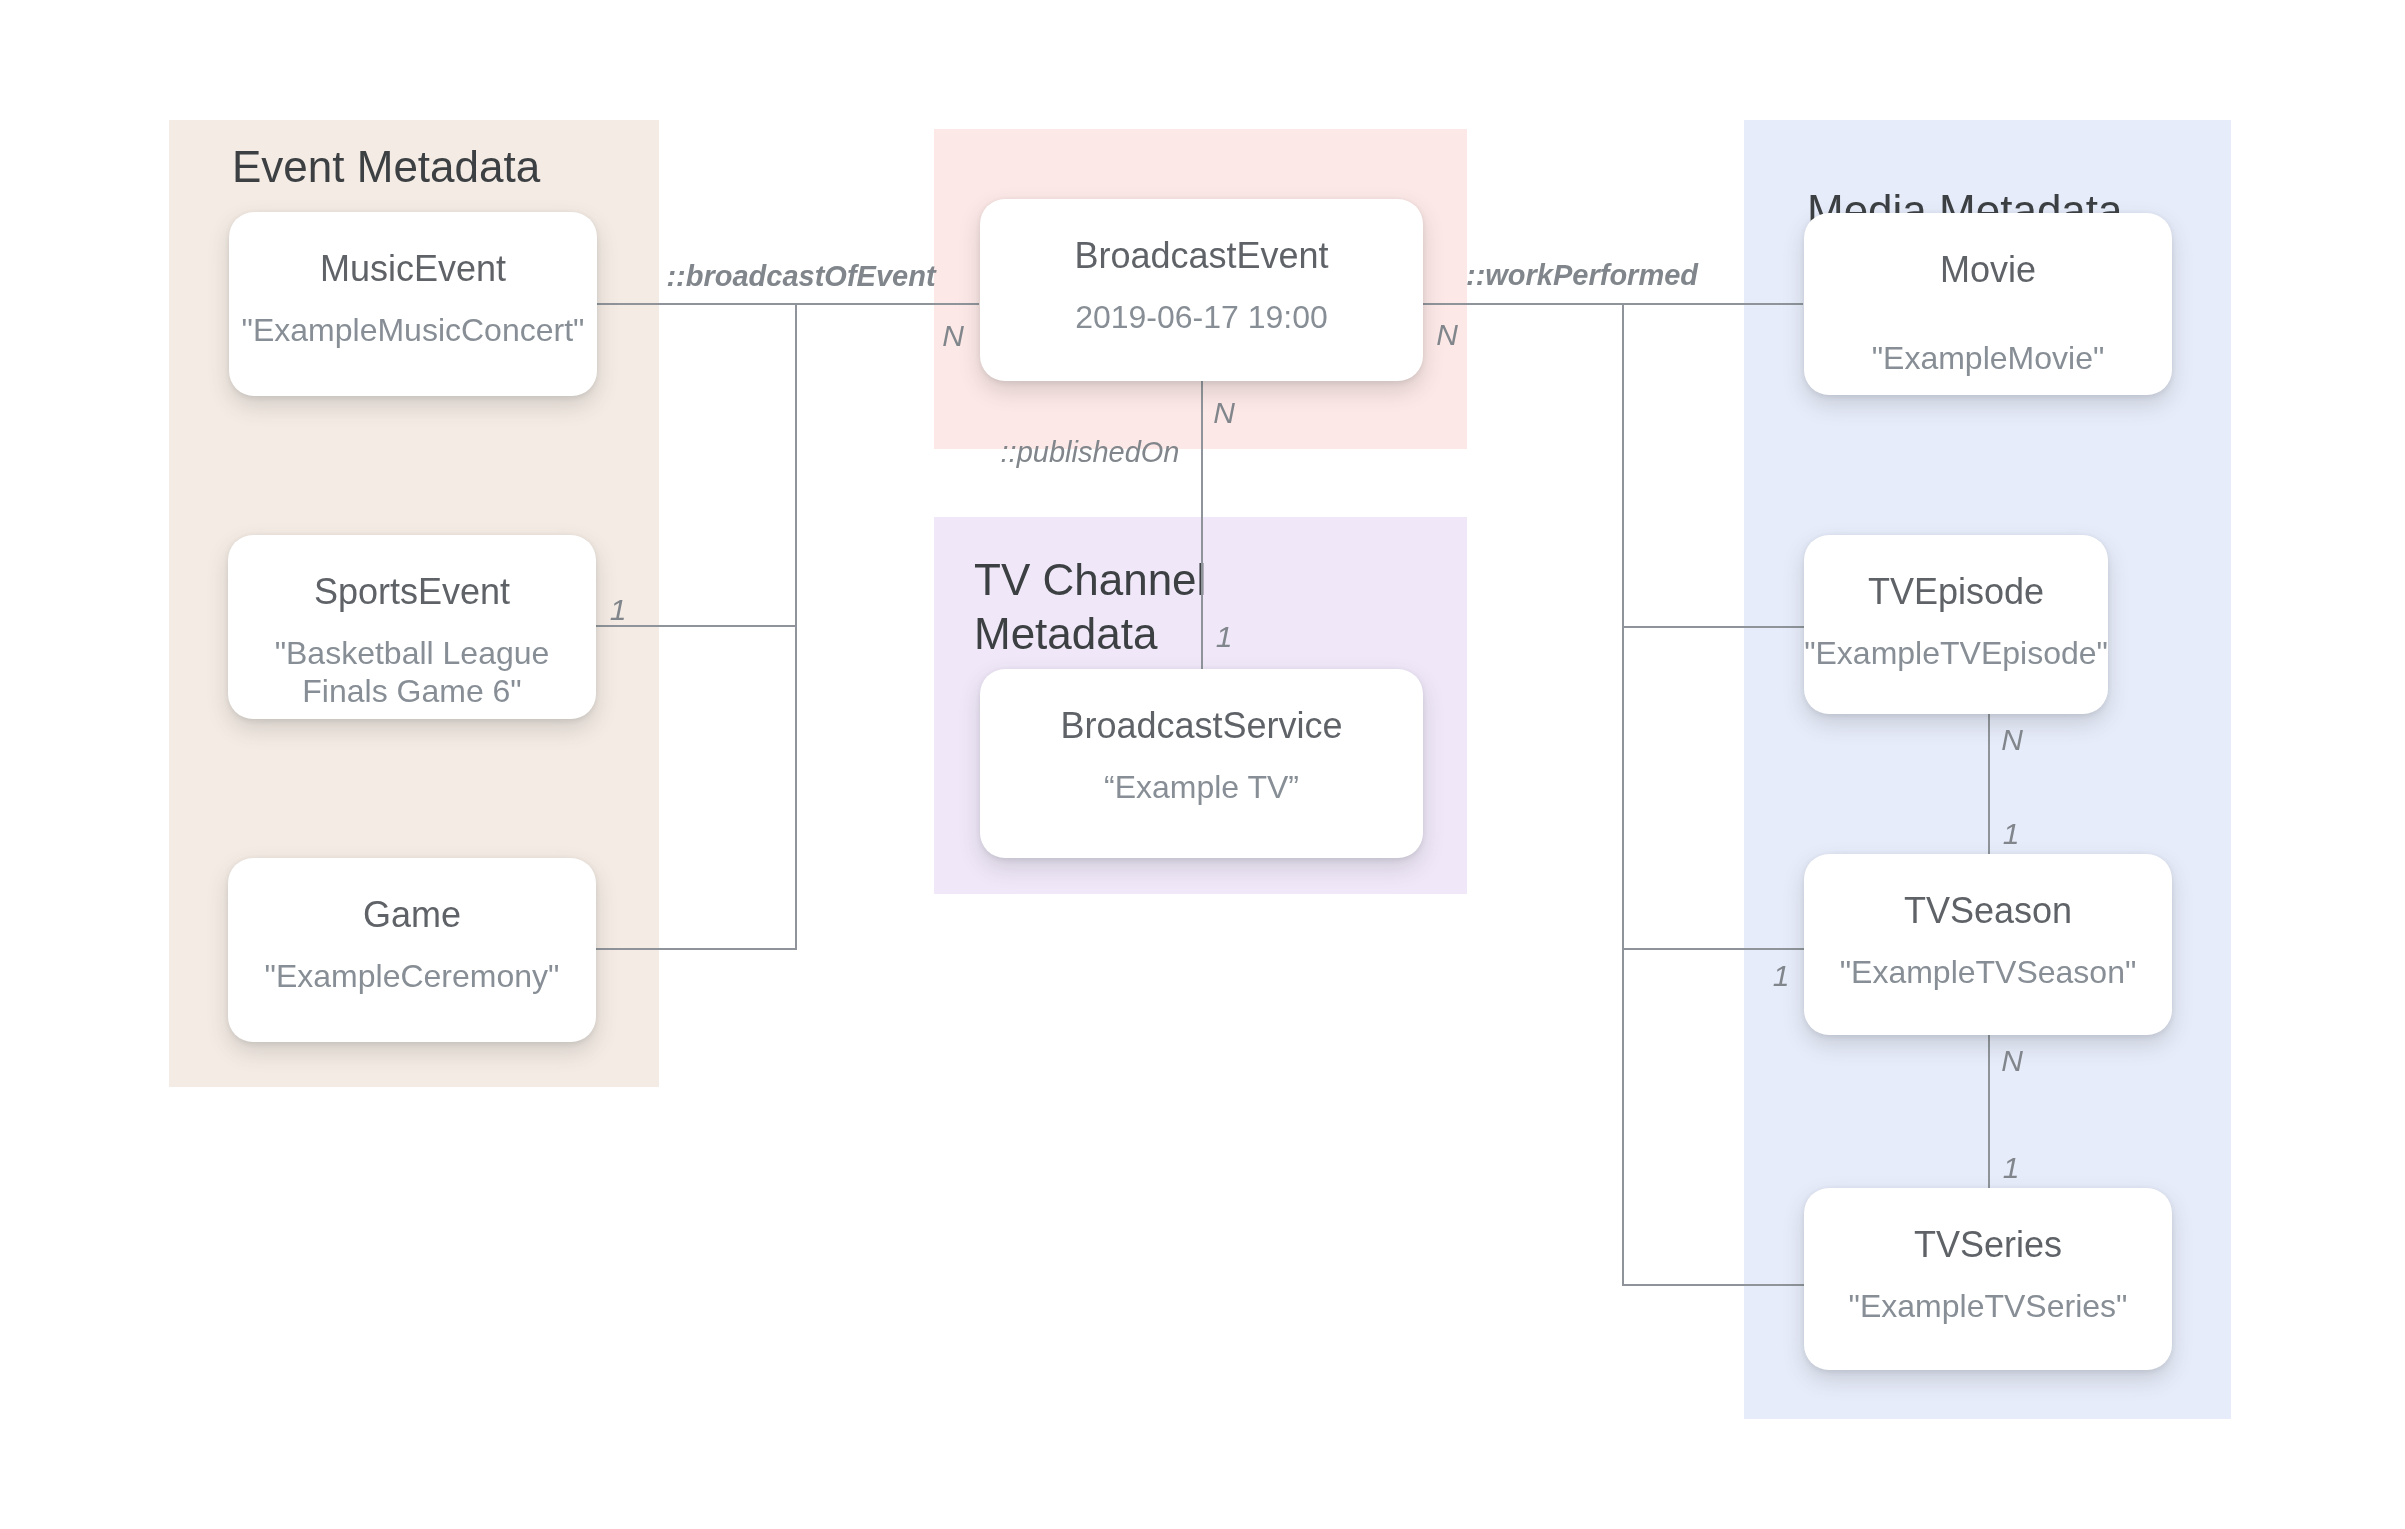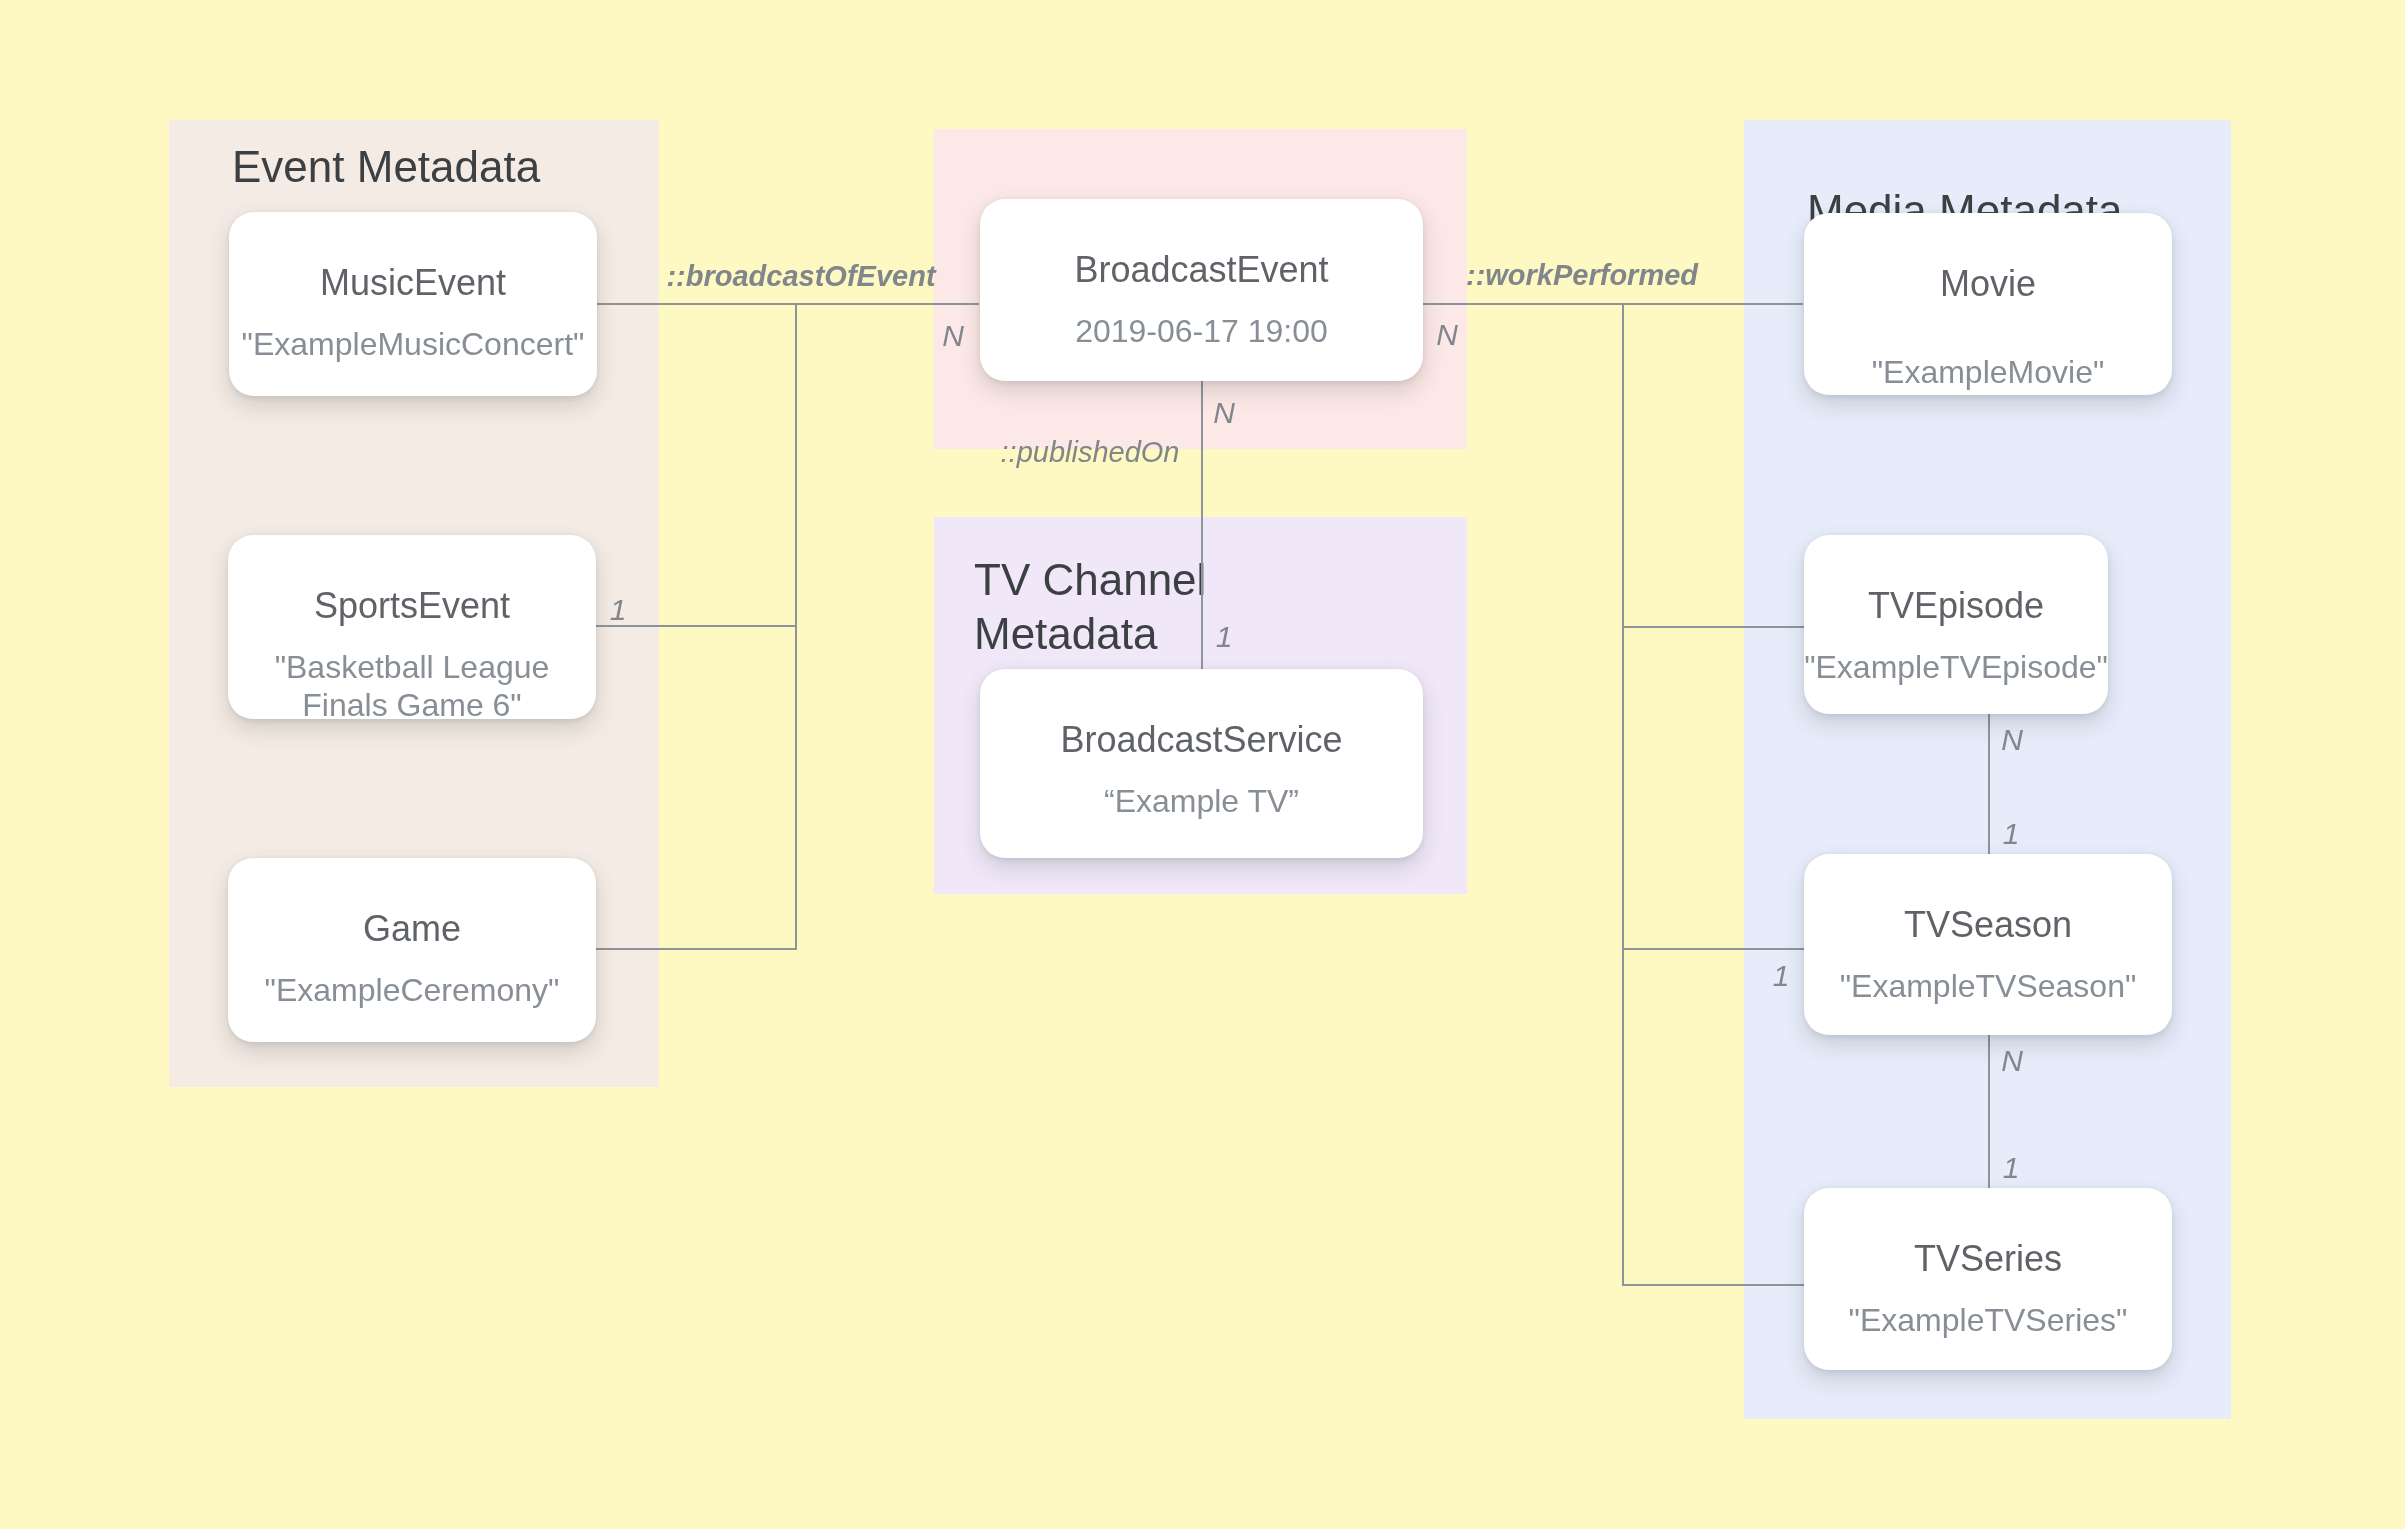--- a/index.html
+++ b/index.html
@@ -1,33 +1,33 @@
 <!DOCTYPE html>
 <html><head>
 <meta charset="utf-8">
 <style>
   html,body{margin:0;padding:0;background:#000;}
   .stage{
     position:relative;
     width:2405px;height:1529px;
-    background:#fef9c3;
+    background:#ffffff;
     font-family:"Liberation Sans","DejaVu Sans",sans-serif;
     overflow:hidden;
   }
   .panel{position:absolute;}
   .panel-title{
     position:absolute;
     font-size:44px;line-height:54px;
     color:#3C4043;font-weight:400;
   }
   .entity{
     position:absolute;background:#fff;border-radius:25px;
     box-shadow:0 9.6px 21px rgba(60,64,67,.18),0 1.9px 5.7px rgba(60,64,67,.10);
     display:flex;flex-direction:column;align-items:center;
-    padding-top:50px;gap:21px;box-sizing:border-box;text-align:center;
+    padding-top:36px;gap:21px;box-sizing:border-box;text-align:center;
   }
   .entity-name{font-size:36px;line-height:42px;color:#5F6368;}
   .entity-example{font-size:32px;line-height:38px;color:#878E95;width:100%;}
   .line{position:absolute;background:#8E9499;}
   .rel-label{
     position:absolute;transform:translate(-50%,-50%);
     font-style:italic;font-weight:700;font-size:29px;color:#80868B;
     white-space:nowrap;
   }
   .rel-label.regular{font-weight:400;margin-top:40px;}

